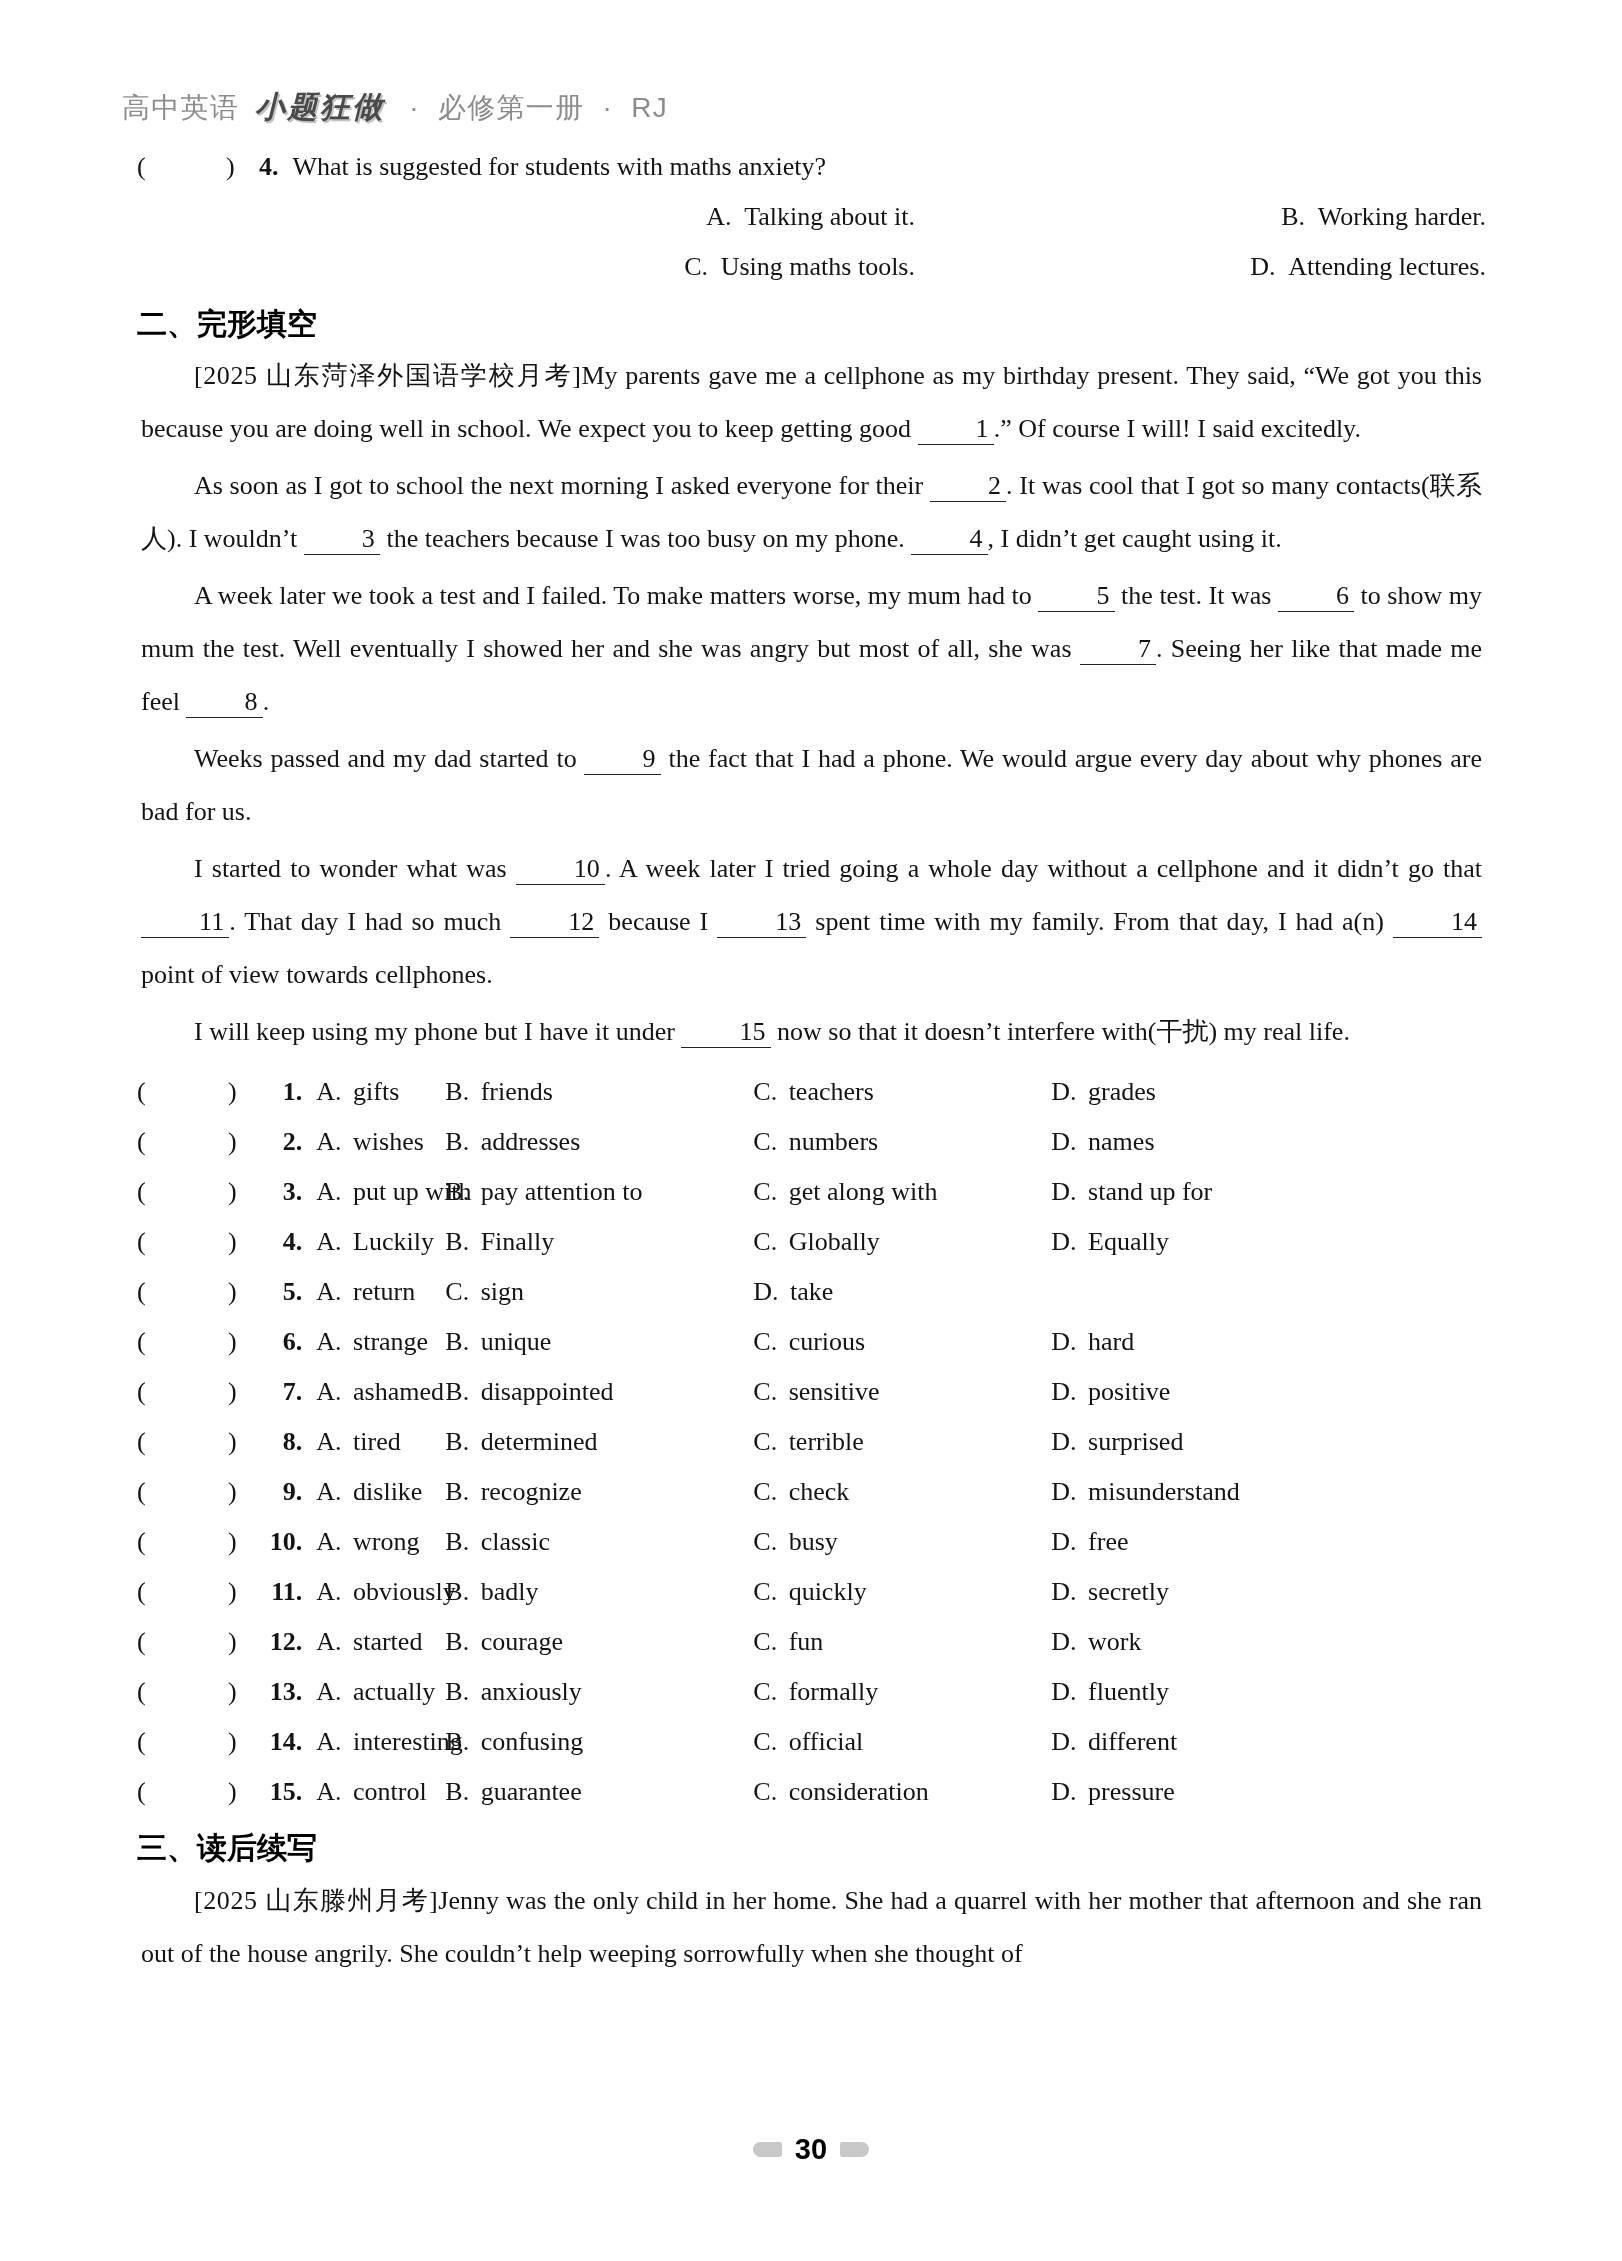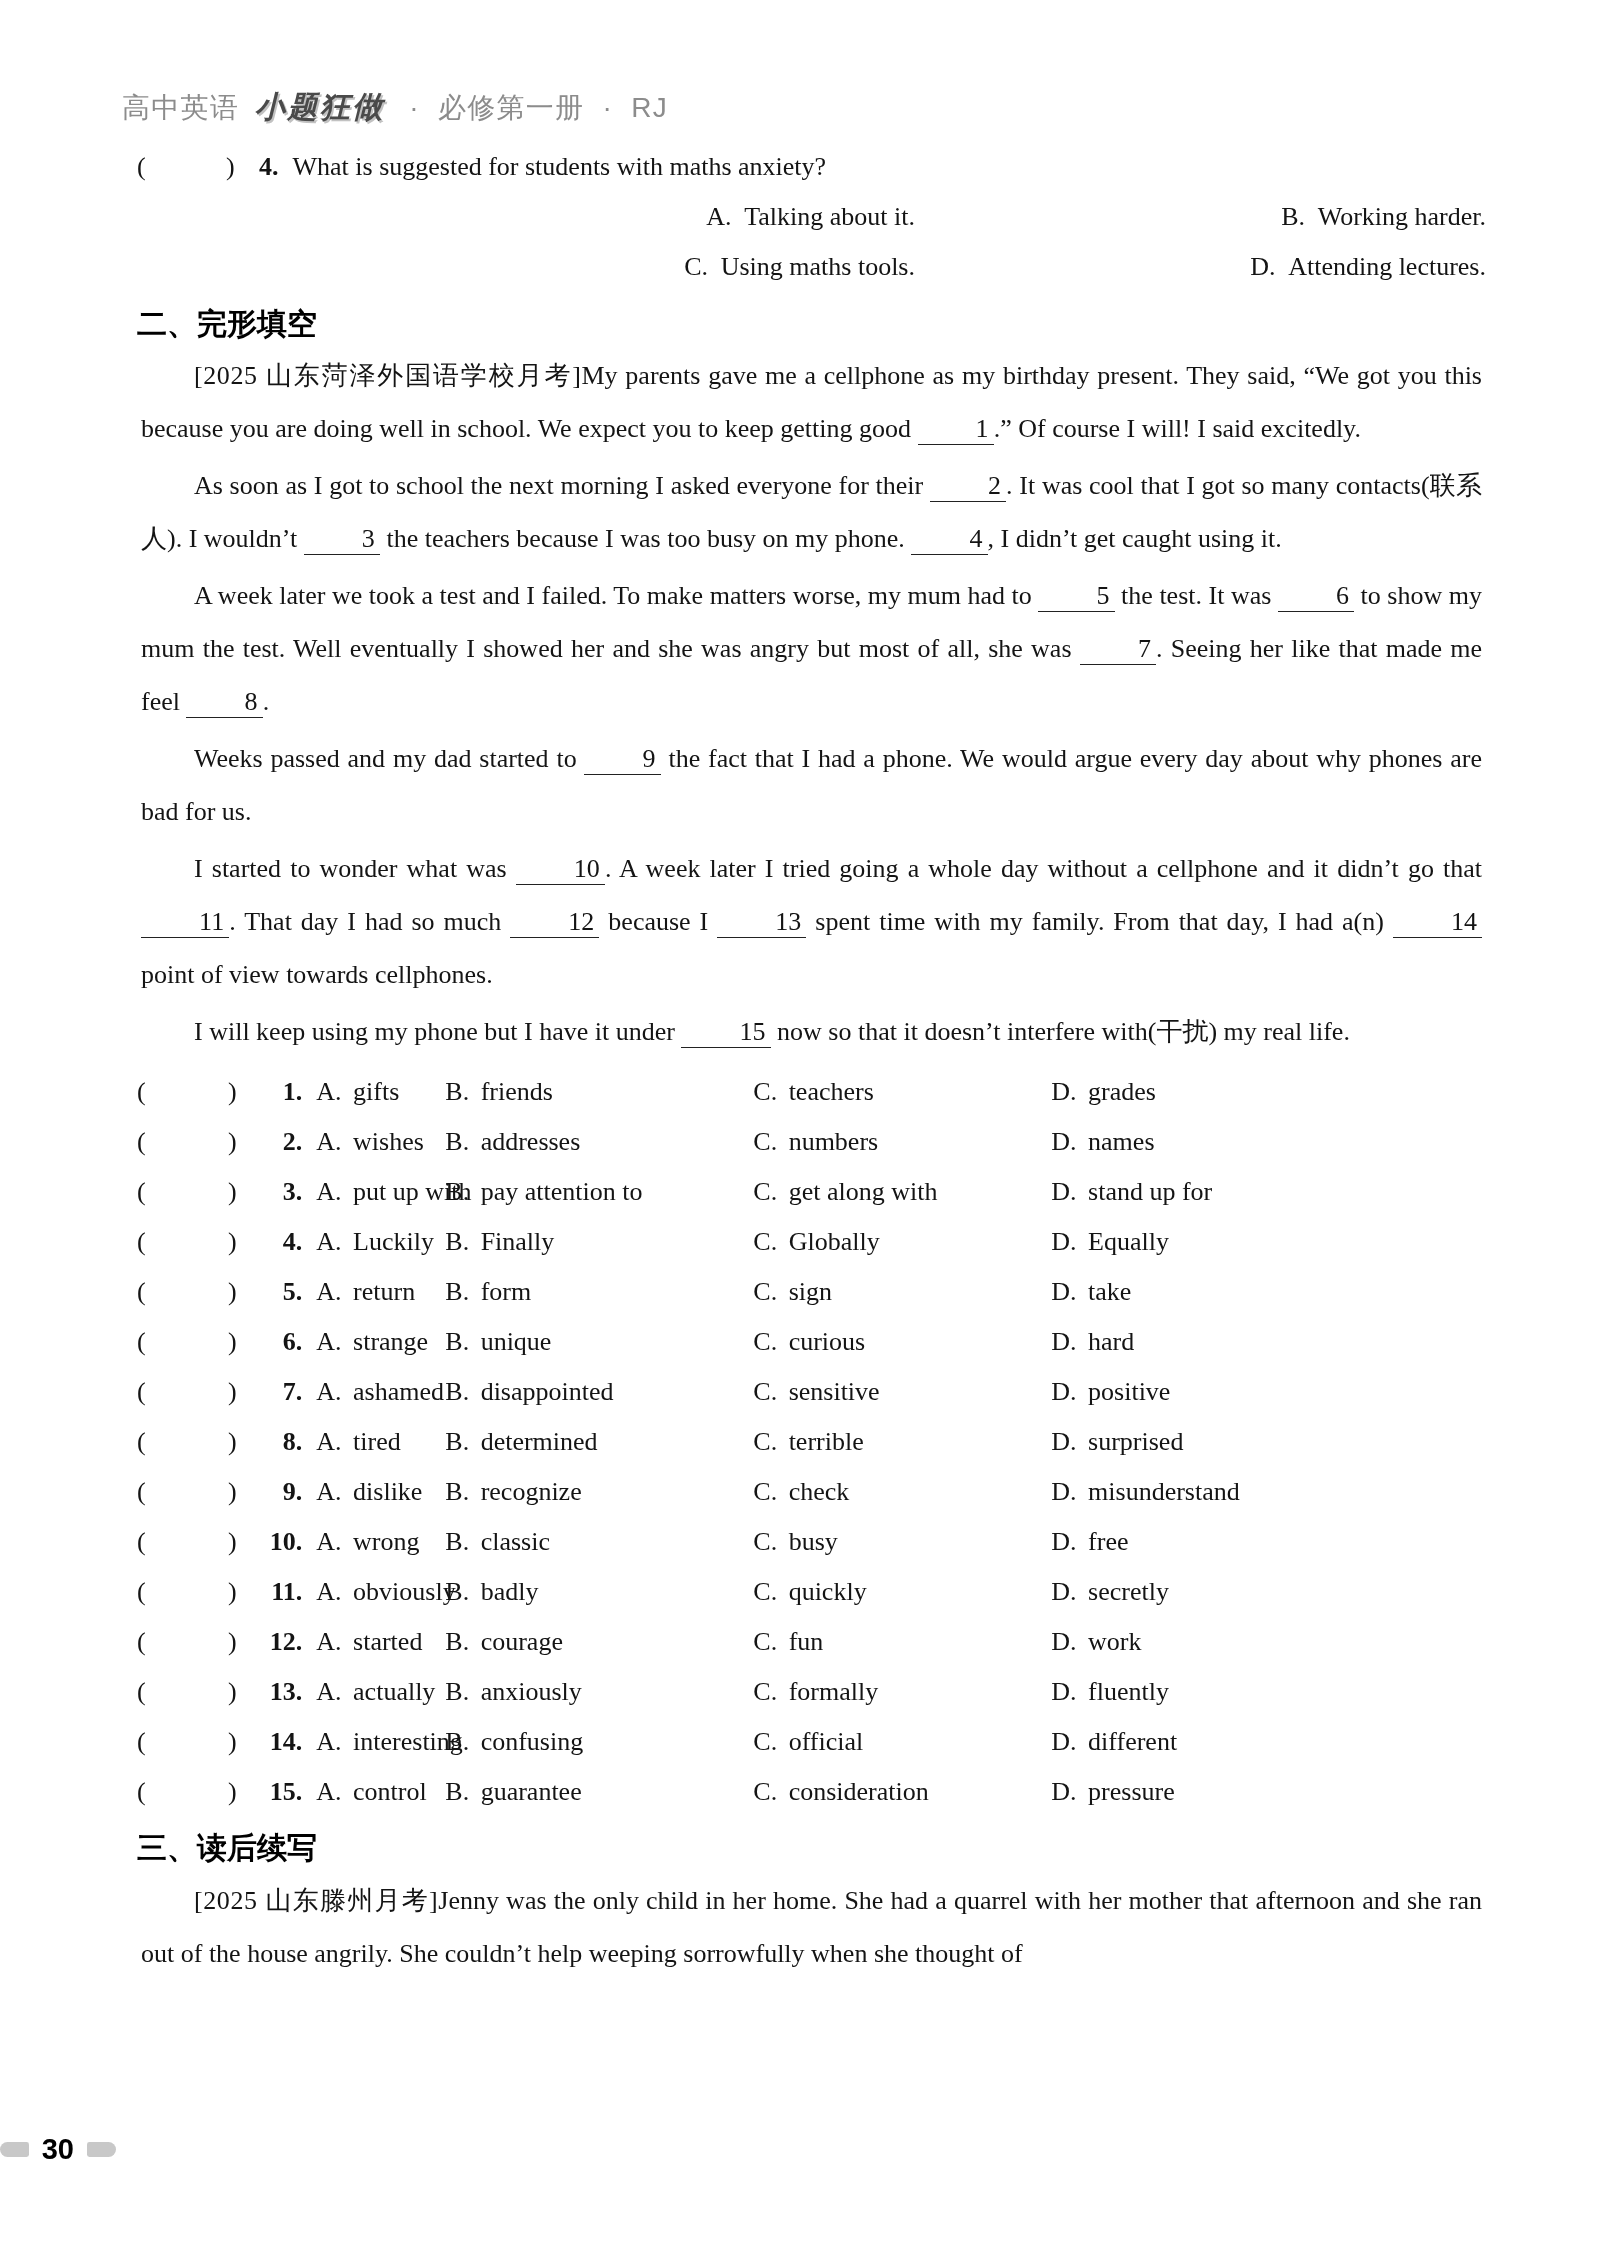--- a/index.html
+++ b/index.html
@@ -31,21 +31,21 @@
          border-bottom:1.9px solid #222;line-height:28px;padding:0 5.1px 1.3px 5.1px;}
   
   .opt-grid{margin-top:9px;}
   .opt-row{display:grid;grid-template-columns:91px 15.3px 59px 143px 308px 298px 272px;
            font-size:26px;line-height:50px;white-space:nowrap;}
   .opt-row .num{font-weight:bold;text-align:right;padding-right:0;}
   .opt-row .cellA{padding-left:14px;}
   .opt-row .cell .opt-label{margin-right:11.5px;}
   
   .footer{position:absolute;left:0;right:0;top:2133px;display:flex;align-items:center;
-          justify-content:flex-start;gap:12.7px;}
+          justify-content:center;gap:12.7px;}
   .pill{width:29px;height:14.6px;background:#c8c8c8;}
   .pill.left{border-radius:7.6px 2.5px 2.5px 7.6px;}
   .pill.right{border-radius:2.5px 7.6px 7.6px 2.5px;}
   .page-num{font-family:"Liberation Sans",sans-serif;font-weight:bold;font-size:29px;color:#000;}
 </style>
 </head>
 <body>
 
 <div class="page">
 
@@ -116,21 +116,20 @@
           <span class="cell cellA"><span class="opt-label">A.</span><span>Luckily</span></span>
           <span class="cell"><span class="opt-label">B.</span><span>Finally</span></span>
           <span class="cell"><span class="opt-label">C.</span><span>Globally</span></span>
           <span class="cell"><span class="opt-label">D.</span><span>Equally</span></span>
         </div>
         <div class="opt-row">
           <span class="p-open">(</span>
           <span class="p-close">)</span>
           <span class="num">5.</span>
           <span class="cell cellA"><span class="opt-label">A.</span><span>return</span></span>
-          <span class="cell"><span class="opt-label">B.</span><span>form</span></span>
           <span class="cell"><span class="opt-label">C.</span><span>sign</span></span>
           <span class="cell"><span class="opt-label">D.</span><span>take</span></span>
         </div>
         <div class="opt-row">
           <span class="p-open">(</span>
           <span class="p-close">)</span>
           <span class="num">6.</span>
           <span class="cell cellA"><span class="opt-label">A.</span><span>strange</span></span>
           <span class="cell"><span class="opt-label">B.</span><span>unique</span></span>
           <span class="cell"><span class="opt-label">C.</span><span>curious</span></span>

